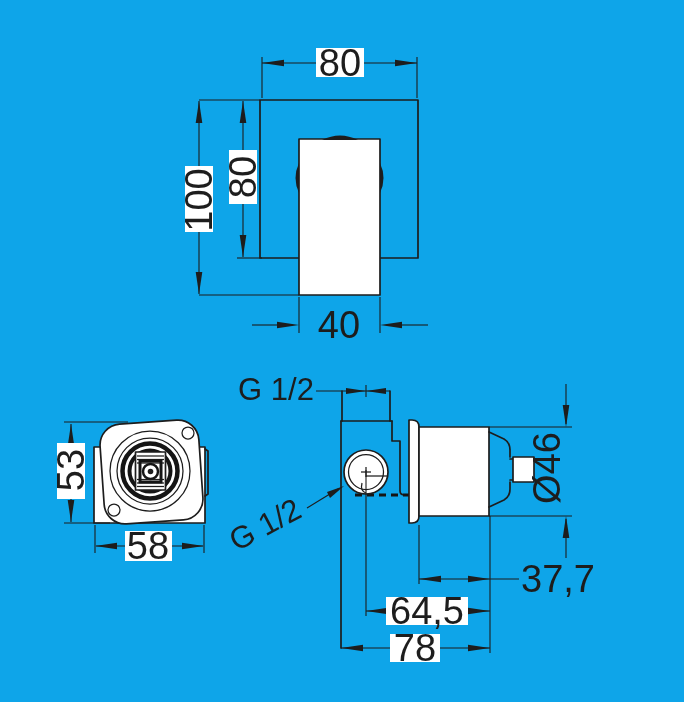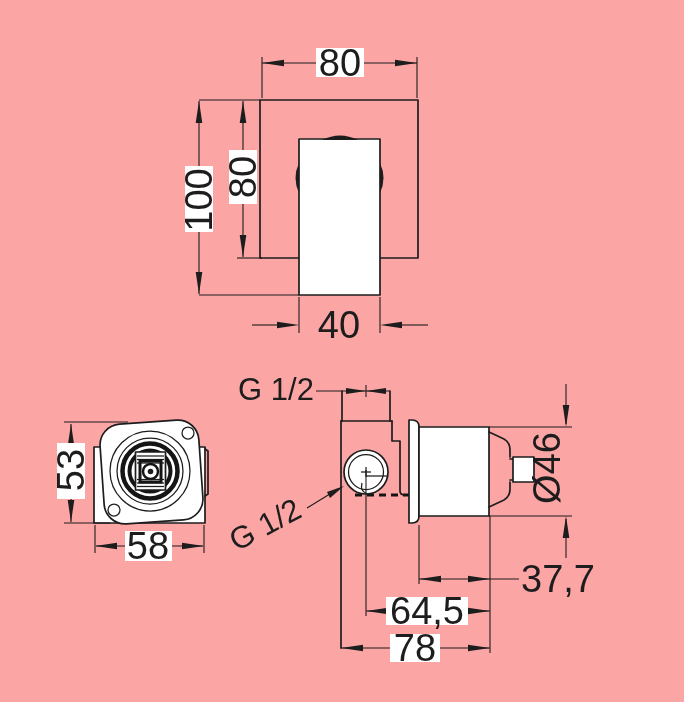--- a/index.html
+++ b/index.html
@@ -1,16 +1,16 @@
 <!DOCTYPE html>
 <html><head>
 <meta charset="utf-8">
 <style>
   html,body{margin:0;padding:0;background:#ffffff;}
-  .page{width:684px;height:702px;background:#fca5a5;position:relative;overflow:hidden;}
+  .page{width:684px;height:702px;background:#0ea5e9;position:relative;overflow:hidden;}
   svg{display:block;}
   text{font-family:"Liberation Sans","DejaVu Sans",sans-serif;fill:#1d1d1d;}
   .dim-num{font-size:38px;}
   .thread-lbl{font-size:31px;}
   .obj{stroke:#1d1d1d;stroke-width:1.7;fill:none;stroke-linejoin:round;stroke-linecap:round;}
   .objw{stroke:#1d1d1d;stroke-width:1.7;fill:#ffffff;stroke-linejoin:round;}
   .thin{stroke:#1d1d1d;stroke-width:1.25;fill:none;}
   .dim{stroke:#1d1d1d;stroke-width:1.1;fill:none;}
   .arr{fill:#1d1d1d;stroke:none;}
   .gap{fill:#ffffff;stroke:none;}

